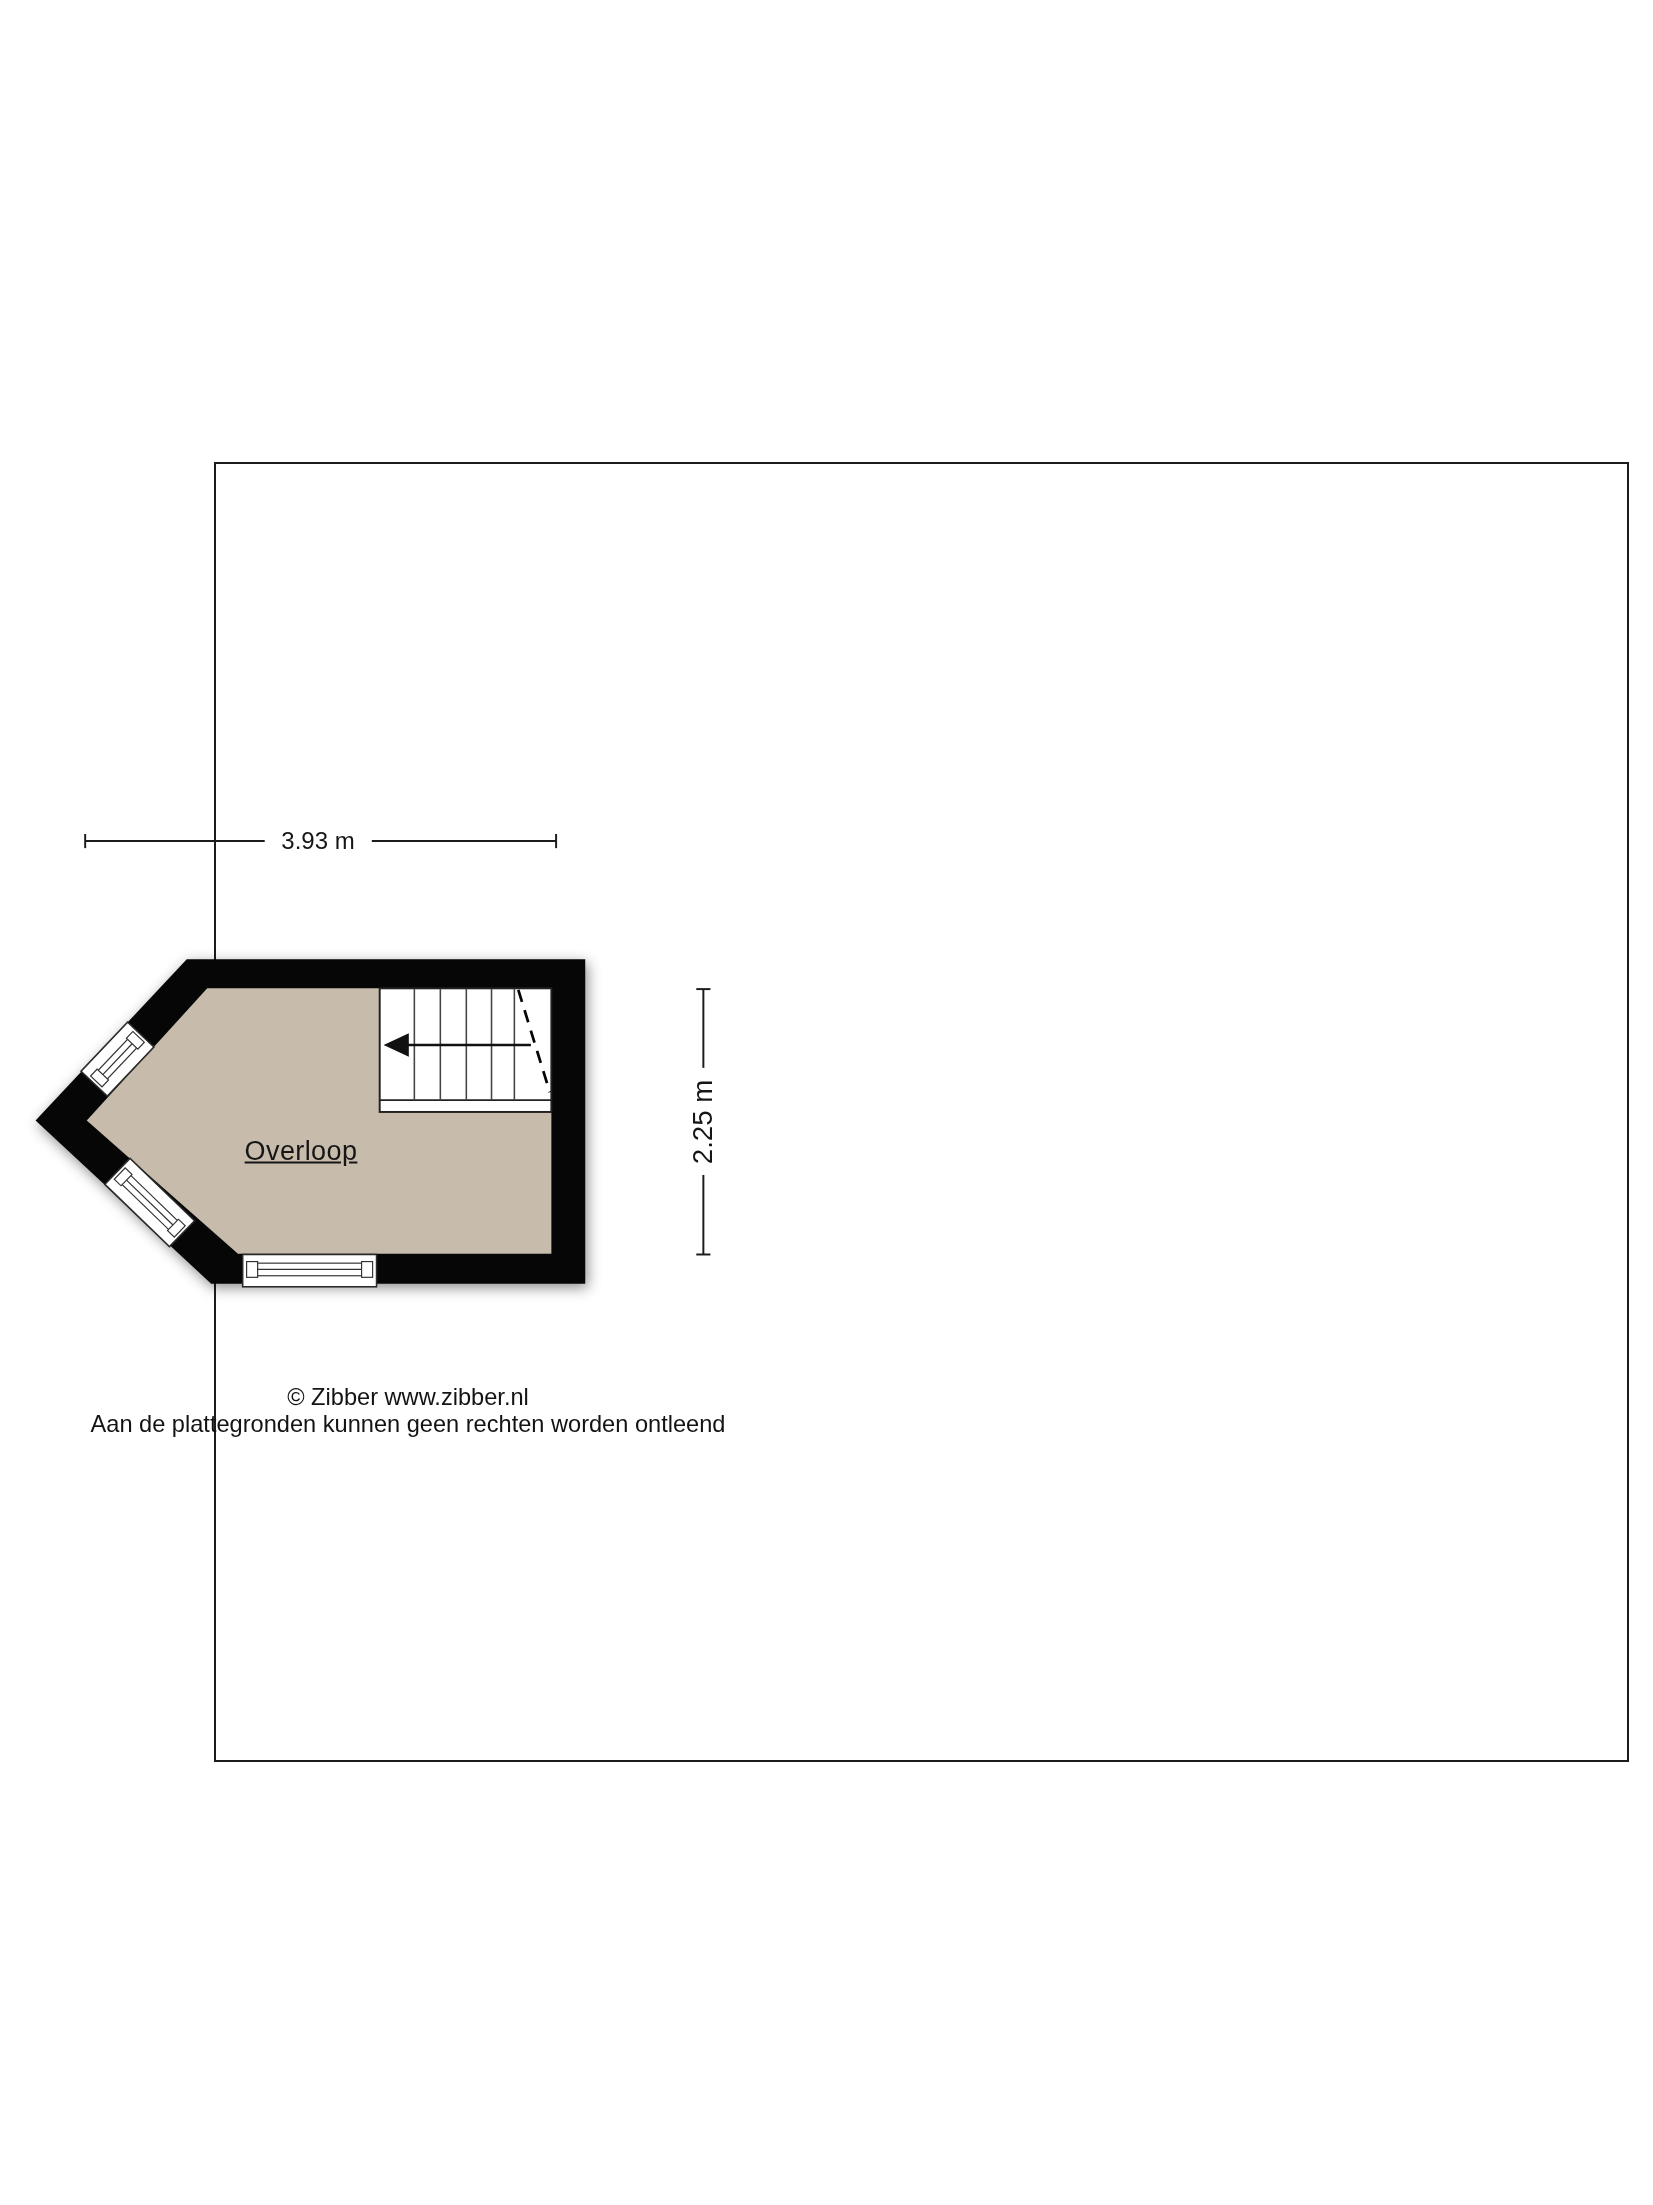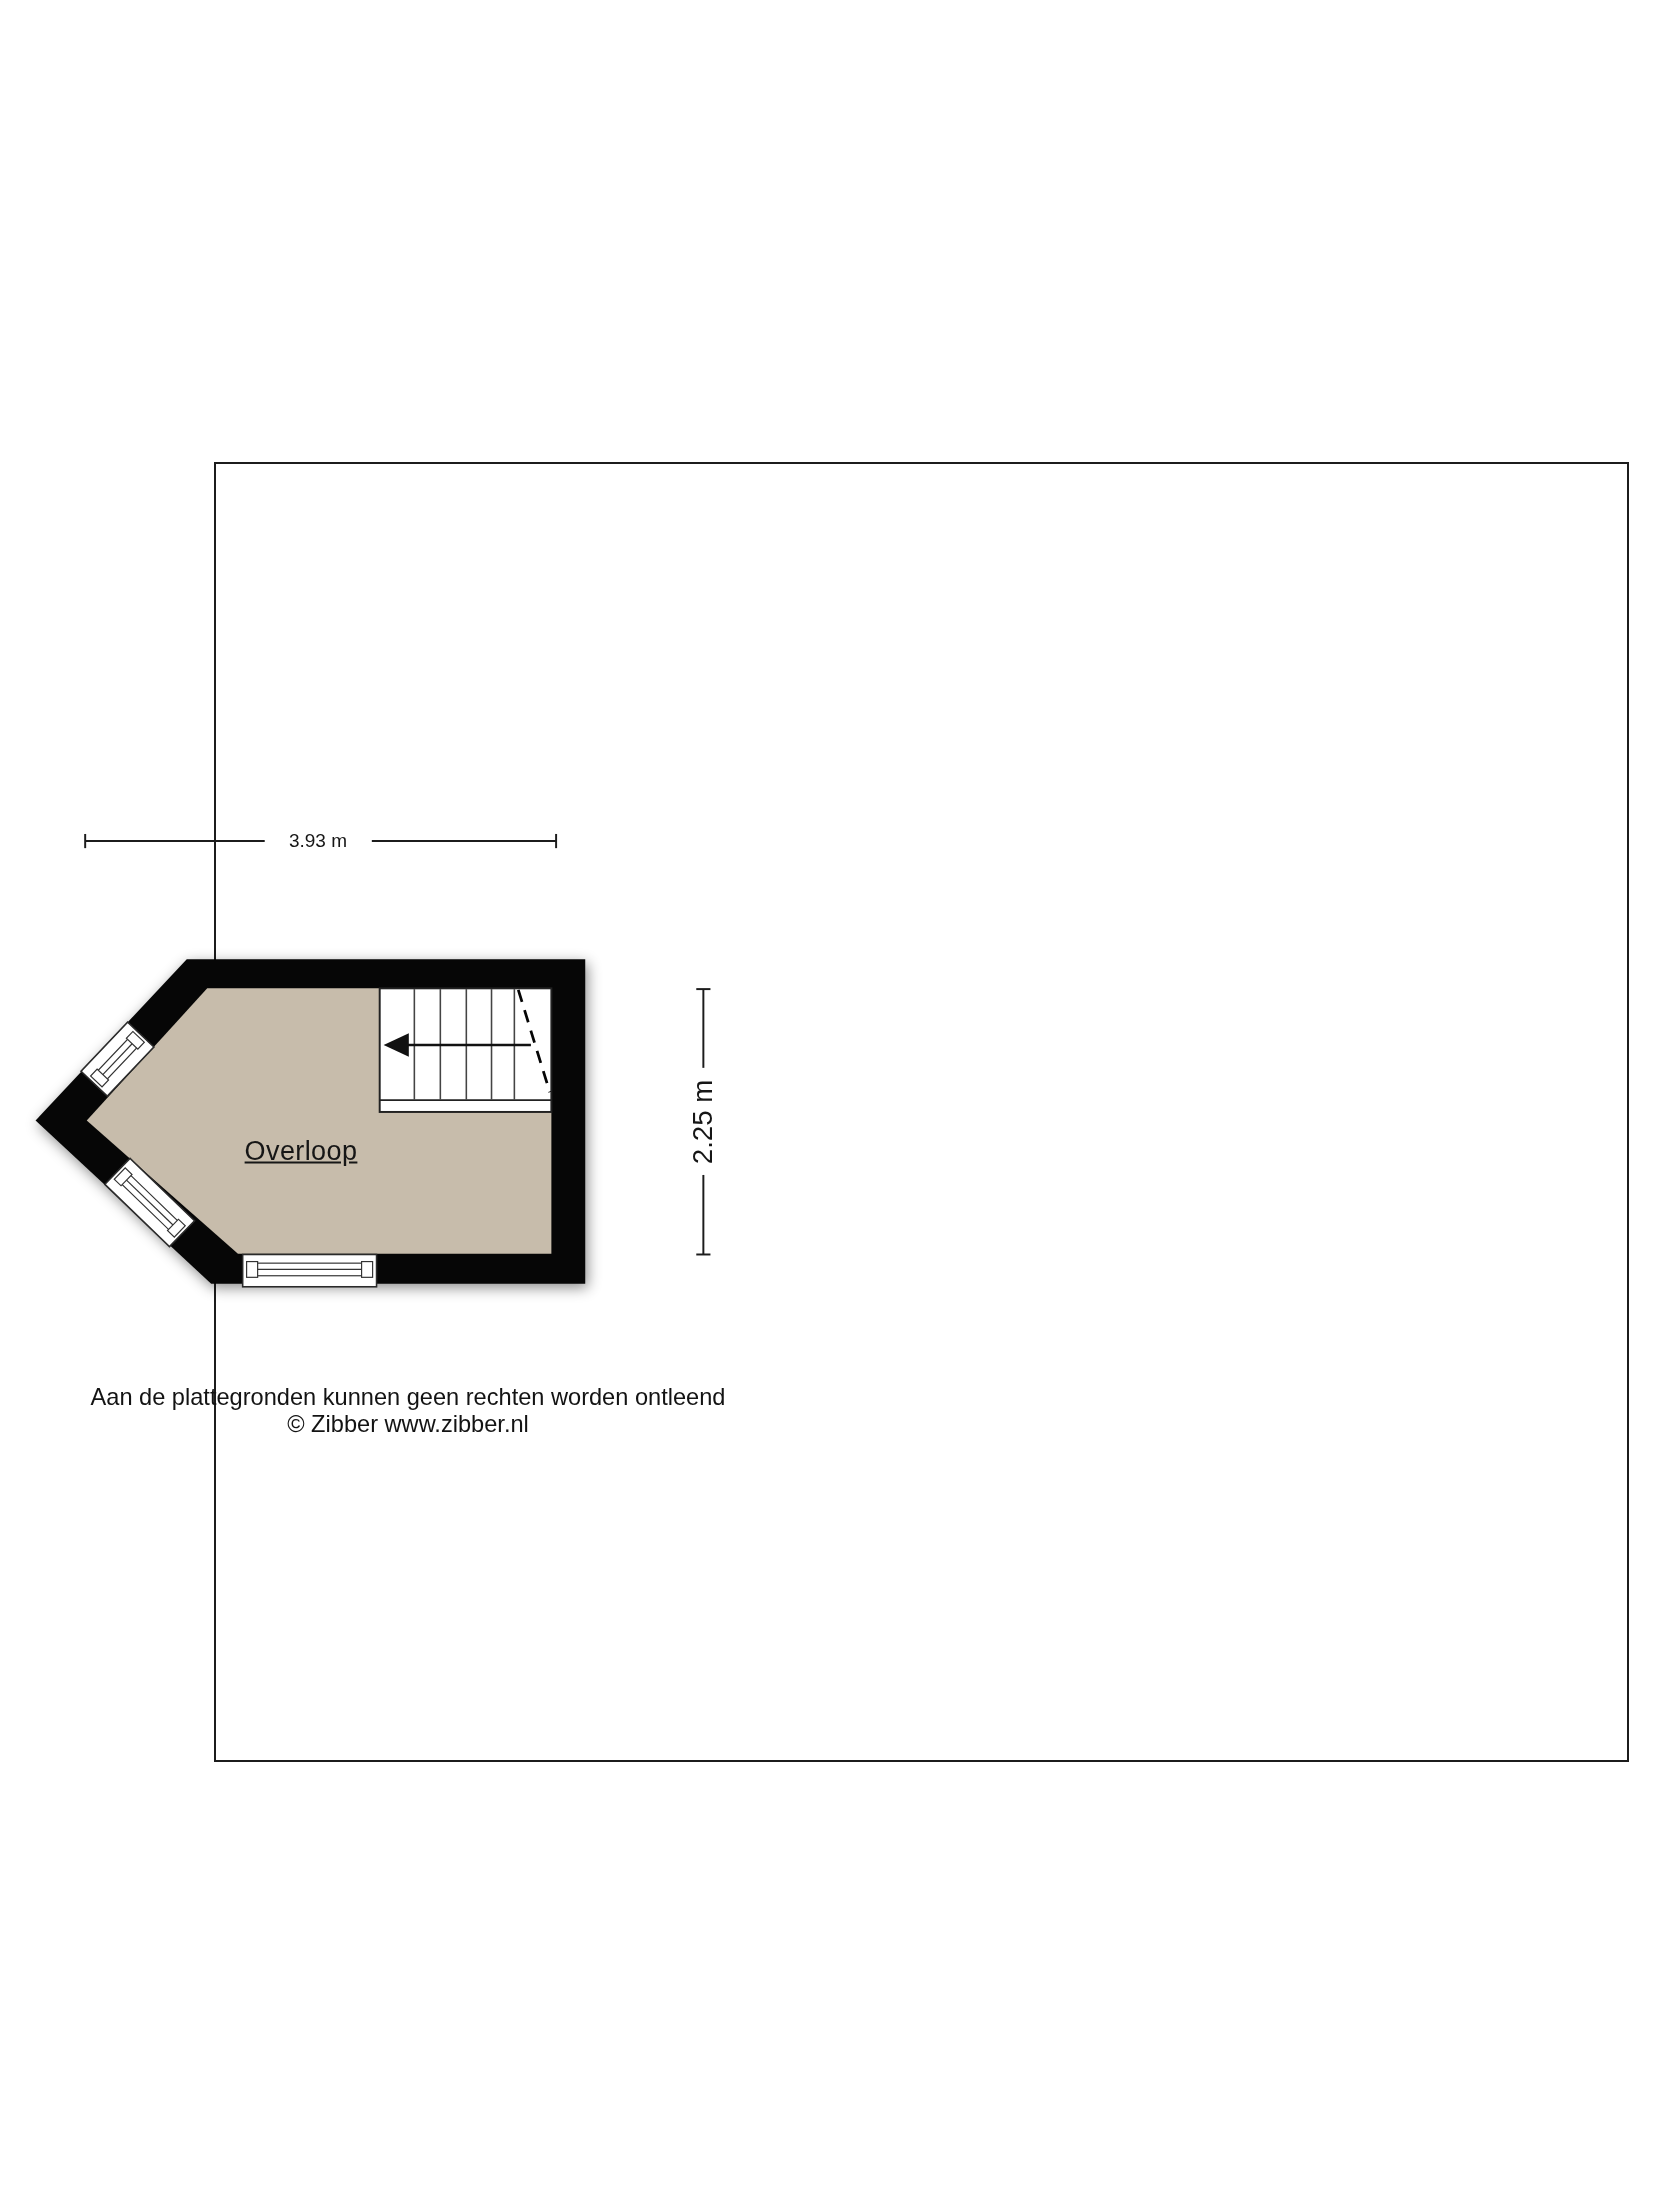--- a/index.html
+++ b/index.html
@@ -45,21 +45,21 @@
     top: 1151px;
     transform: translate(-50%, -50%);
     font-size: 27px;
     letter-spacing: 0.4px;
     text-decoration: underline;
   }
   .dim-w {
     left: 318px;
     top: 841px;
     transform: translate(-50%, -50%);
-    font-size: 19px;
+    font-size: 24px;
   }
   .dim-h {
     left: 703px;
     top: 1122px;
     transform: translate(-50%, -50%) rotate(-90deg);
     font-size: 27.6px;
   }
   .footer {
     position: absolute;
     left: 408px;
@@ -139,18 +139,18 @@
     </g>
   </svg>
 
   <div class="label room-label">Overloop</div>
 
   <div class="label dim-w">3.93 m</div>
 
   <div class="label dim-h">2.25 m</div>
 
   <div class="footer">
+    <div>© Zibber www.zibber.nl</div>
     <div>Aan de plattegronden kunnen geen rechten worden ontleend</div>
-    <div>© Zibber www.zibber.nl</div>
   </div>
 
 </div>
 
 
 </body></html>

